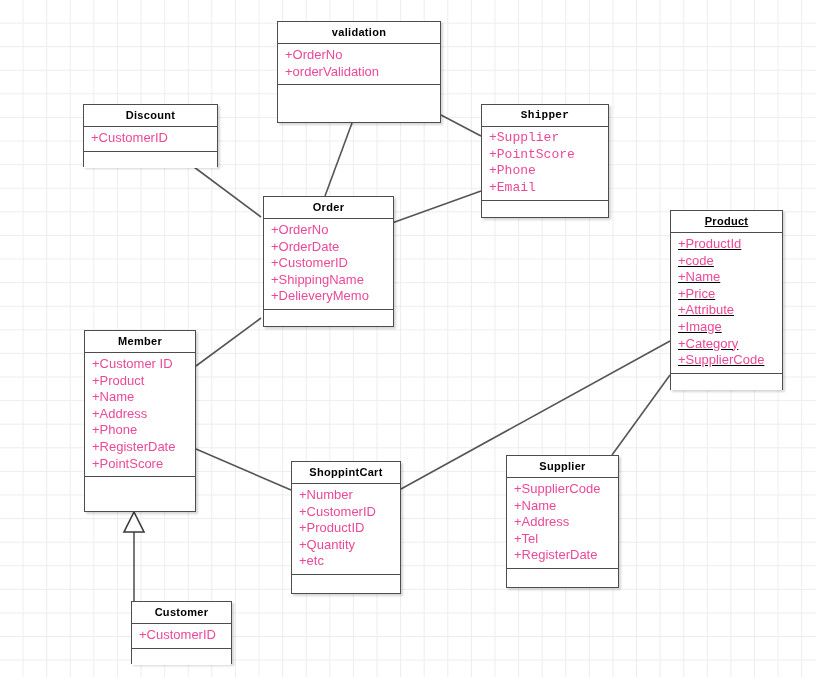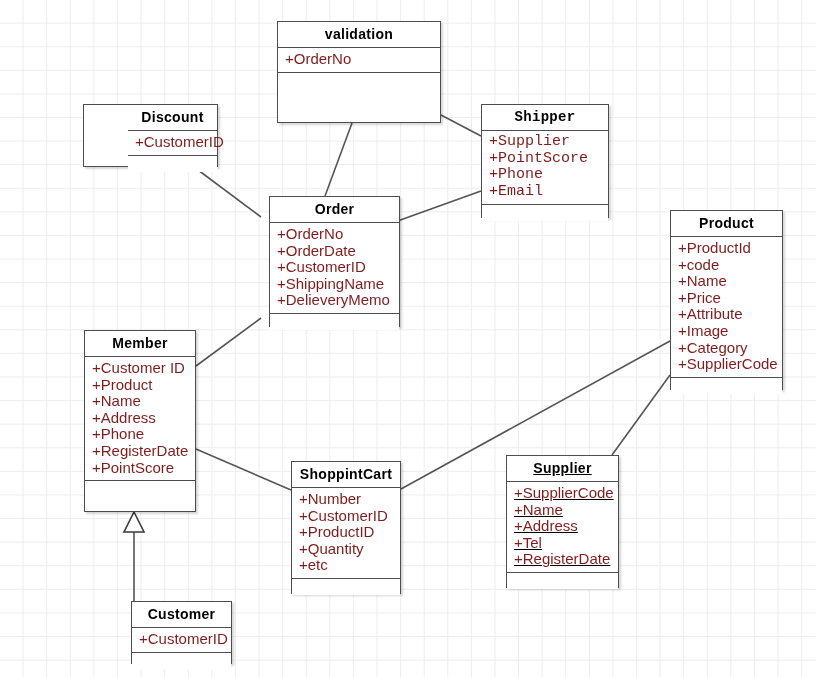--- a/index.html
+++ b/index.html
@@ -34,35 +34,35 @@
     position: absolute;
     box-sizing: border-box;
     background: #ffffff;
     border: 1.6px solid #4d4d4d;
     box-shadow: 2px 2px 2px rgba(0,0,0,0.16);
     z-index: 3;
   }
   .uml-title {
     text-align: center;
     font-weight: bold;
-    font-size: 14px;
+    font-size: 11px;
     color: #000000;
     letter-spacing: 0.3px;
     padding: 4px 4px 5px 4px;
     border-bottom: 1.6px solid #4d4d4d;
     background: #ffffff;
   }
   .uml-attrs {
     padding: 3px 0 4px 0;
     border-bottom: 1.6px solid #4d4d4d;
     background: #ffffff;
   }
   .uml-attr {
-    font-size: 15px;
-    color: #7f1d1d;
+    font-size: 13px;
+    color: #ec4899;
     line-height: 16.6px;
     padding: 0 4px 0 7px;
     white-space: nowrap;
   }
   .uml-methods {
     height: 16px;
     background: #ffffff;
   }
 </style>
 </head>
@@ -85,52 +85,53 @@
     <g id="arrow-group" stroke="#3a3a3a" stroke-width="1.6" fill="#ffffff">
         <polygon points="134,512 144,532 124,532" fill="#ffffff" stroke="#3a3a3a"></polygon>
       </g>
   </svg>
 
   <div id="class-layer">
       <div class="uml-class" style="left: 277px; top: 21px; width: 164px; height: 102px; border-color: rgb(77, 77, 77);">
         <div class="uml-title">validation</div>
         <div class="uml-attrs">
           <div class="uml-attr">+OrderNo</div>
+          <div class="uml-attr">+orderValidation</div>
         </div>
         <div class="uml-methods"></div>
       </div>
-      <div class="uml-class" style="left: 83px; top: 104px; width: 135px; height: 63px; border-color: rgb(77, 77, 77); padding-left: 44px;">
+      <div class="uml-class" style="left: 83px; top: 104px; width: 135px; height: 63px; border-color: rgb(77, 77, 77);">
         <div class="uml-title">Discount</div>
         <div class="uml-attrs">
           <div class="uml-attr">+CustomerID</div>
         </div>
         <div class="uml-methods"></div>
       </div>
       <div class="uml-class" style="left: 481px; top: 104px; width: 128px; height: 114px; border-color: rgb(77, 77, 77); font-family: Liberation Mono, monospace;">
         <div class="uml-title">Shipper</div>
         <div class="uml-attrs">
           <div class="uml-attr">+Supplier</div>
           <div class="uml-attr">+PointScore</div>
           <div class="uml-attr">+Phone</div>
           <div class="uml-attr">+Email</div>
         </div>
         <div class="uml-methods"></div>
       </div>
-      <div class="uml-class" style="left: 269px; top: 196px; width: 131px; height: 131px; border-color: rgb(77, 77, 77);">
+      <div class="uml-class" style="left: 263px; top: 196px; width: 131px; height: 131px; border-color: rgb(77, 77, 77);">
         <div class="uml-title">Order</div>
         <div class="uml-attrs">
           <div class="uml-attr">+OrderNo</div>
           <div class="uml-attr">+OrderDate</div>
           <div class="uml-attr">+CustomerID</div>
           <div class="uml-attr">+ShippingName</div>
           <div class="uml-attr">+DelieveryMemo</div>
         </div>
         <div class="uml-methods"></div>
       </div>
-      <div class="uml-class" style="left: 670px; top: 210px; width: 113px; height: 180px; border-color: rgb(77, 77, 77);">
+      <div class="uml-class" style="left: 670px; top: 210px; width: 113px; height: 180px; border-color: rgb(77, 77, 77); text-decoration: underline;">
         <div class="uml-title">Product</div>
         <div class="uml-attrs">
           <div class="uml-attr">+ProductId</div>
           <div class="uml-attr">+code</div>
           <div class="uml-attr">+Name</div>
           <div class="uml-attr">+Price</div>
           <div class="uml-attr">+Attribute</div>
           <div class="uml-attr">+Image</div>
           <div class="uml-attr">+Category</div>
           <div class="uml-attr">+SupplierCode</div>
@@ -154,21 +155,21 @@
         <div class="uml-title">ShoppintCart</div>
         <div class="uml-attrs">
           <div class="uml-attr">+Number</div>
           <div class="uml-attr">+CustomerID</div>
           <div class="uml-attr">+ProductID</div>
           <div class="uml-attr">+Quantity</div>
           <div class="uml-attr">+etc</div>
         </div>
         <div class="uml-methods"></div>
       </div>
-      <div class="uml-class" style="left: 506px; top: 455px; width: 113px; height: 133px; border-color: rgb(77, 77, 77); text-decoration: underline;">
+      <div class="uml-class" style="left: 506px; top: 455px; width: 113px; height: 133px; border-color: rgb(77, 77, 77);">
         <div class="uml-title">Supplier</div>
         <div class="uml-attrs">
           <div class="uml-attr">+SupplierCode</div>
           <div class="uml-attr">+Name</div>
           <div class="uml-attr">+Address</div>
           <div class="uml-attr">+Tel</div>
           <div class="uml-attr">+RegisterDate</div>
         </div>
         <div class="uml-methods"></div>
       </div>

